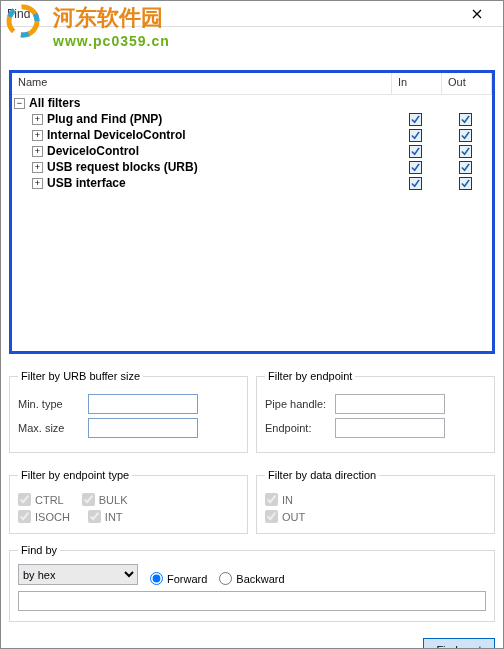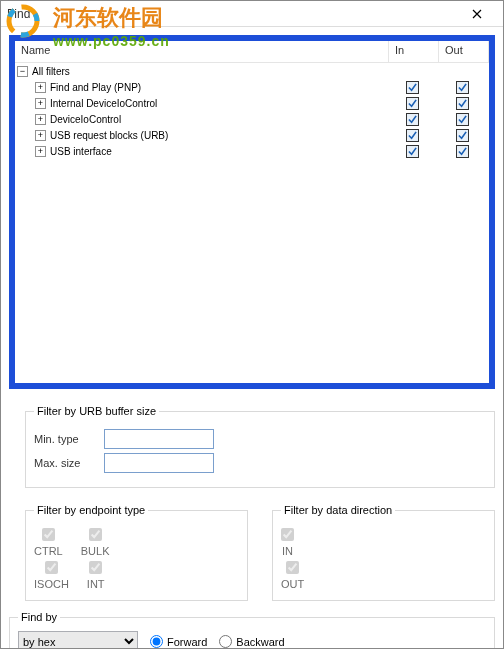--- a/index.html
+++ b/index.html
@@ -5,44 +5,44 @@
   * { box-sizing: border-box; margin: 0; padding: 0; }
   body { font-family: "Segoe UI", Tahoma, sans-serif; font-size: 11px; background: #fff; width: 504px; height: 649px; position: relative; border: 1px solid #888; }
   .titlebar { height: 26px; display: flex; align-items: center; padding: 0 6px; border-bottom: 1px solid #ddd; }
   .titlebar .title { flex: 1; font-size: 12px; color: #333; }
   .close-btn { width: 40px; height: 26px; display: flex; align-items: center; justify-content: center; cursor: pointer; }
   .close-btn svg { width: 10px; height: 10px; }
   .watermark { position: absolute; top: 0; left: 0; z-index: 5; pointer-events: none; font-size: 22px; font-weight: bold; color: #e67a00; opacity: 0.9; padding: 2px 8px; }
   .watermark .wm-url { font-size: 14px; color: #5aa700; display: block; letter-spacing: 1px; }
   .wm-icon { position: absolute; top: 2px; left: 4px; z-index: 6; pointer-events: none; }
   .content { padding: 8px; }
-  .tree-panel { border: 6px solid #1d4ed8; width: 486px; height: 354px; overflow: auto; background: #fff; }
+  .tree-panel { border: 3px solid #1d4ed8; width: 486px; height: 284px; overflow: auto; background: #fff; margin-top: 35px; }
   .tree-header { display: flex; background: #fff; border-bottom: 1px solid #e5e5e5; height: 22px; }
   .th { border-right: 1px solid #e5e5e5; padding: 3px 6px; font-size: 11px; color: #333; }
   .th-name { flex: 1; }
   .th-in { width: 50px; text-align: left; }
   .th-out { width: 50px; text-align: left; }
   .tree-body { }
   .tree-row { display: flex; align-items: center; height: 16px; padding: 0 2px; }
   .tree-row .exp { width: 11px; height: 11px; border: 1px solid #919191; display: inline-flex; align-items: center; justify-content: center; margin-right: 4px; font-size: 9px; line-height: 1; color: #000; cursor: pointer; background: #fff; }
   .tree-row .spacer { width: 18px; display: inline-block; }
-  .tree-row .label { flex: 1; font-size: 10px; color: #000; }
+  .tree-row .label { flex: 1; font-size: 12px; color: #000; font-weight: bold; }
   .tree-row .cb-col { width: 50px; text-align: center; }
   .cb { width: 13px; height: 13px; border: 1px solid #333; display: inline-flex; align-items: center; justify-content: center; background: #e8f0f8; }
   .cb svg { width: 9px; height: 9px; }
   .row2 { display: flex; gap: 8px; margin-top: 6px; }
-  .col2 { flex: 1; margin-left: 16px; }
+  .col2 { flex: 1; }
   .field-row { display: flex; align-items: center; margin: 4px 0; }
   .field-row label { width: 70px; font-size: 11px; color: #333; }
   .txt { border: 1px solid #7a9fcd; height: 20px; width: 110px; padding: 0 3px; font-size: 11px; }
   .txt.plain { border: 1px solid #abadb3; }
   .chk-row { display: flex; gap: 18px; margin-top: 4px; }
-  .chk { display: flex; align-items: center; gap: 4px; font-size: 11px; color: #6d6d6d; flex-direction: column; }
+  .chk { display: flex; align-items: center; gap: 4px; font-size: 11px; color: #6d6d6d; }
   .chk input { width: 13px; height: 13px; accent-color: #666; }
-  .findby-row { display: flex; align-items: center; gap: 12px; margin-bottom: 6px; }
+  .findby-row { display: flex; align-items: flex-end; gap: 12px; margin-bottom: 6px; }
   select.combo { border: 1px solid #abadb3; height: 21px; width: 120px; font-size: 11px; background: #eaeaea; }
   .radio { display: flex; align-items: center; gap: 4px; font-size: 11px; }
   .wide-txt { border: 1px solid #abadb3; height: 20px; width: 100%; padding: 0 3px; font-size: 11px; }
   .buttons { display: flex; justify-content: flex-end; gap: 6px; padding: 8px; }
   .btn { min-width: 72px; height: 23px; border: 1px solid #0078d7; background: #e1e1e1; font-size: 11px; cursor: pointer; }
   .btn.primary { border: 1px solid #0067c0; background: #cfe4f7; margin-left: 23px; }
   fieldset { border: 1px solid #d9d9d9; padding: 8px 8px 10px 8px; margin-top: 10px; }
   legend { font-size: 11px; padding: 0 3px; }
 </style>
 </head>
@@ -80,21 +80,21 @@
       <div class="tree-row">
         <span class="exp">−</span>
         <span class="label">All filters</span>
         <span class="cb-col"></span>
           <span class="cb-col"></span>
       </div>
       <div id="tree-items">
           <div class="tree-row">
             <span class="spacer"></span>
             <span class="exp">+</span>
-            <span class="label">Find and Play (PNP)</span>
+            <span class="label">Plug and Find (PNP)</span>
             <span class="cb-col"><span class="cb">
                 <svg viewBox="0 0 10 10">
                   <path d="M1 5 L4 8 L9 1" stroke="#1a5fb4" stroke-width="1.8" fill="none"></path>
                 </svg>
               </span></span>
             <span class="cb-col"><span class="cb">
                 <svg viewBox="0 0 10 10">
                   <path d="M1 5 L4 8 L9 1" stroke="#1a5fb4" stroke-width="1.8" fill="none"></path>
                 </svg>
               </span></span>
@@ -166,20 +166,31 @@
   <div class="row2">
     <fieldset class="col2">
       <legend>Filter by URB buffer size</legend>
       <div class="field-row">
         <label>Min. type</label>
         <input class="txt" value="" style="">
       </div>
       <div class="field-row">
         <label>Max. size</label>
         <input class="txt" value="" style="">
+      </div>
+    </fieldset>
+    <fieldset class="col2">
+      <legend>Filter by endpoint</legend>
+      <div class="field-row">
+        <label>Pipe handle:</label>
+        <input class="txt plain" value="" style="">
+      </div>
+      <div class="field-row">
+        <label>Endpoint:</label>
+        <input class="txt plain" value="" style="">
       </div>
     </fieldset>
   </div>
 
   <div class="row2">
     <fieldset class="col2">
       <legend>Filter by endpoint type</legend>
       <div class="chk-row">
         <label class="chk">
             <input type="checkbox" checked="" disabled="" style="">

